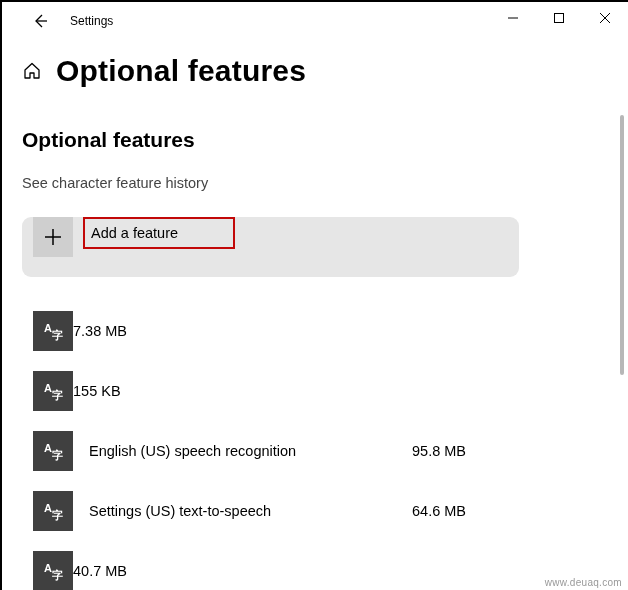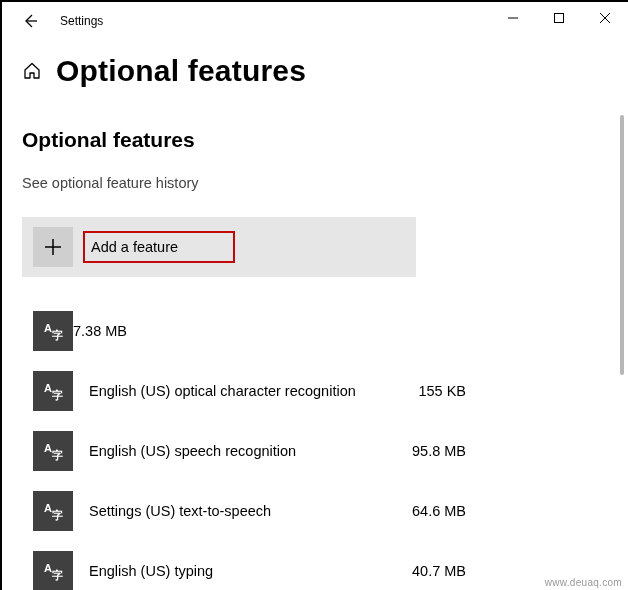--- a/index.html
+++ b/index.html
@@ -5,21 +5,21 @@
   * { box-sizing: border-box; margin: 0; padding: 0; }
   html, body {
     width: 628px; height: 590px;
     font-family: "Segoe UI", Arial, sans-serif;
     background: #fff; color: #000; overflow: hidden;
     border: 1px solid #000;
     position: relative;
   }
   .titlebar {
     height: 38px; display: flex; align-items: center;
-    padding-left: 12px;
+    padding-left: 22px;
   }
   .back-btn {
     width: 32px; height: 32px; display: flex;
     align-items: center; justify-content: center;
     cursor: default;
   }
   .title-text {
     font-size: 12px; margin-left: 14px; color: #000;
   }
   .winbtns {
@@ -43,24 +43,25 @@
     padding-left: 20px; padding-top: 30px;
   }
   .section-title {
     font-size: 21px; font-weight: 600; margin-bottom: 22px;
   }
   .history-link {
     font-size: 14.5px; color: #444; margin-bottom: 26px;
     display: inline-block;
   }
   .add-feature {
-    width: 394px; height: 60px;
+    width: 497px; height: 60px;
     background: #e6e6e6;
-    display: flex; align-items: center;
+    display: flex; align-items: flex-start;
     margin-bottom: 24px;
+    border-radius: 9px;
   }
   .plus-tile {
     width: 40px; height: 40px; background: #cfcfcf;
     margin-left: 11px;
     display: flex; align-items: center; justify-content: center;
   }
   .add-label-wrap {
     margin-left: 10px;
     border: 2.5px solid #c20808;
     height: 32px; width: 152px;
@@ -130,21 +131,21 @@
   <span class="home-icon">
     <svg width="20" height="20" viewBox="0 0 20 20">
       <path d="M3 9 L10 2.5 L17 9 L17 17 L12 17 L12 12 L8 12 L8 17 L3 17 Z" stroke="#000" stroke-width="1.3" fill="none" stroke-linejoin="round"></path>
     </svg>
   </span>
   <span class="page-title">Optional features</span>
 </div>
 
 <div class="content">
   <div class="section-title">Optional features</div>
-  <a class="history-link">See optional feature history</a>
+  <a class="history-link">See character feature history</a>
 
   <div class="add-feature">
     <div class="plus-tile">
       <svg width="18" height="18" viewBox="0 0 18 18">
         <line x1="9" y1="1" x2="9" y2="17" stroke="#000" stroke-width="1.5"></line>
         <line x1="1" y1="9" x2="17" y2="9" stroke="#000" stroke-width="1.5"></line>
       </svg>
     </div>
     <div class="add-label-wrap">
       <span class="add-label">Add a feature</span>
@@ -161,21 +162,20 @@
       </div>
       <span class="feature-size">7.38 MB</span>
     </div>
     <div class="feature-item">
       <div class="lang-tile">
         <svg width="24" height="24" viewBox="0 0 24 24">
             <text x="3" y="13" font-size="11" fill="#fff" font-weight="600">A</text>
             <text x="11" y="20" font-size="11" fill="#fff" font-weight="600">字</text>
           </svg>
       </div>
-      <span class="feature-name">English (US) optical character recognition</span>
       <span class="feature-size">155 KB</span>
     </div>
     <div class="feature-item">
       <div class="lang-tile">
         <svg width="24" height="24" viewBox="0 0 24 24">
             <text x="3" y="13" font-size="11" fill="#fff" font-weight="600">A</text>
             <text x="11" y="20" font-size="11" fill="#fff" font-weight="600">字</text>
           </svg>
       </div>
       <span class="feature-name">English (US) speech recognition</span>
@@ -191,20 +191,19 @@
       <span class="feature-name">Settings (US) text-to-speech</span>
       <span class="feature-size">64.6 MB</span>
     </div>
     <div class="feature-item">
       <div class="lang-tile">
         <svg width="24" height="24" viewBox="0 0 24 24">
             <text x="3" y="13" font-size="11" fill="#fff" font-weight="600">A</text>
             <text x="11" y="20" font-size="11" fill="#fff" font-weight="600">字</text>
           </svg>
       </div>
-      <span class="feature-name">English (US) typing</span>
       <span class="feature-size">40.7 MB</span>
     </div>
   </div>
 </div>
 
 <div class="scrollbar"></div>
 <div class="watermark">www.deuaq.com</div>
 
 </body></html>

